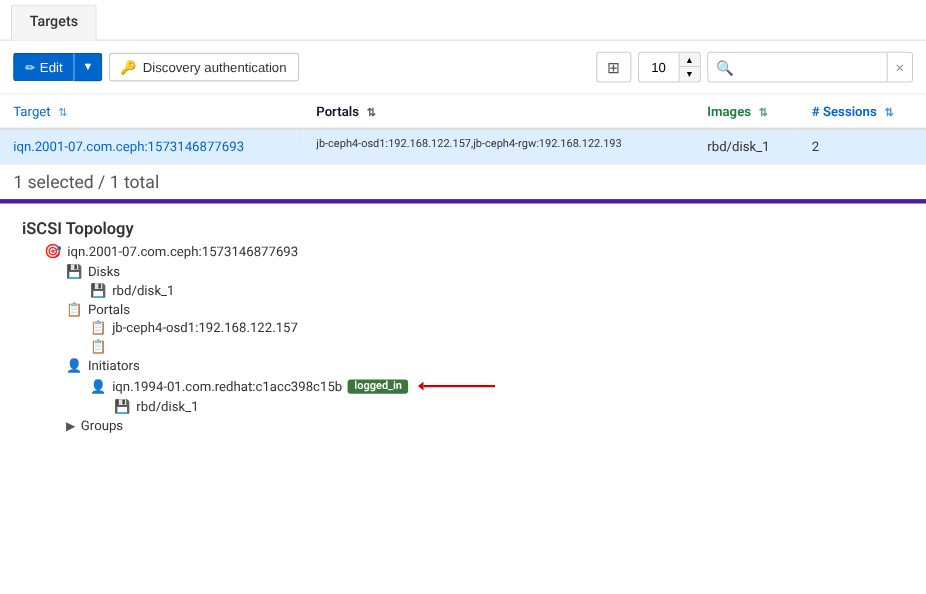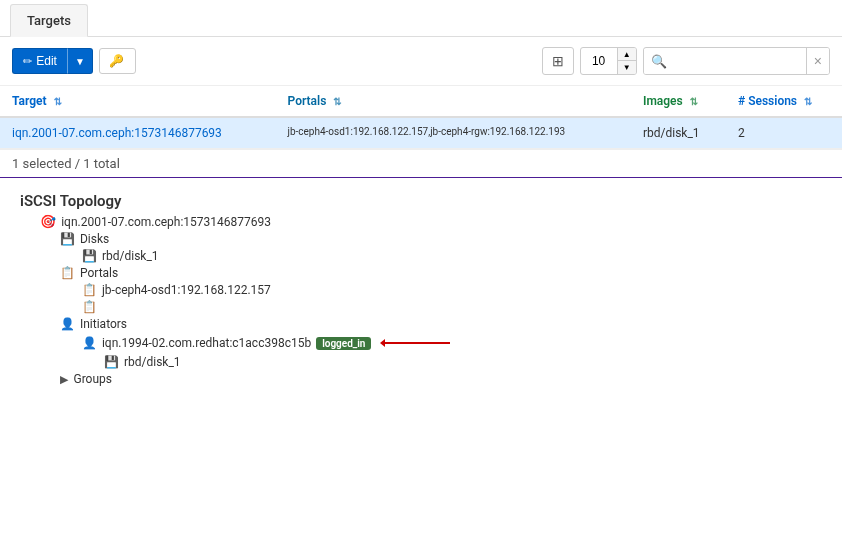--- a/index.html
+++ b/index.html
@@ -24,20 +24,21 @@
   <div style="display:flex;">
     <button style="display:flex; align-items:center; gap:4px; padding:5px 10px; border:1px solid #0055aa; border-right:none; border-radius:3px 0 0 3px; cursor:pointer; font-size:12px; background:#0066cc; color:#fff;">
       <span style="font-size:11px;">✏</span>
       <span>Edit</span>
     </button>
     <button style="padding:5px 7px; border:1px solid #0055aa; border-left:1px solid rgba(255,255,255,0.4); border-radius:0 3px 3px 0; cursor:pointer; background:#0066cc; color:#fff; font-size:10px;">▼</button>
   </div>
 
   <button style="display:flex; align-items:center; gap:5px; padding:5px 10px; border:1px solid #ccc; border-radius:3px; cursor:pointer; font-size:12px; background:#fff; color:#333;">
     <span style="font-size:12px;">🔑</span>
+    <span>Discovery authentication</span>
   </button>
 
   <div style="flex:1;"></div>
 
   <button style="padding:5px 9px; border:1px solid #ccc; border-radius:3px; cursor:pointer; background:#fff; font-size:14px; color:#555;">
     <span>⊞</span>
   </button>
 
   <div style="display:flex; align-items:center; border:1px solid #ccc; border-radius:3px; overflow:hidden;">
     <input type="text" value="10" style="width: 36px; border: none; text-align: center; font-size: 12px; padding: 4px; outline: none;">
@@ -51,25 +52,25 @@
     <button style="padding:5px 8px; background:#fff; border:none; cursor:pointer; font-size:13px; color:#555;">🔍</button>
     <input type="text" style="border: none; outline: none; font-size: 12px; width: 130px; padding: 4px;">
     <button style="padding:5px 7px; background:#fff; border:none; cursor:pointer; font-size:14px; color:#999; border-left:1px solid #ccc;">×</button>
   </div>
 </div>
 
 <div>
   <table>
     <thead>
       <tr>
-        <th style="text-align:left; padding:8px 12px; border-bottom:2px solid #ddd; color:#0066cc; font-size:12px; font-weight:700; white-space:nowrap; cursor:pointer;">
+        <th style="text-align:left; padding:8px 12px; border-bottom:2px solid #ddd; color:#0066cc; font-size:12px; font-weight:400; white-space:nowrap; cursor:pointer;">
           <span>Target</span>
           <span style="margin-left:4px; opacity:0.7; font-size:10px;">⇅</span>
         </th>
-        <th style="text-align:left; padding:8px 12px; border-bottom:2px solid #ddd; color:#0369a1; font-size:12px; font-weight:600; white-space:nowrap; cursor:pointer;">
+        <th style="text-align:left; padding:8px 12px; border-bottom:2px solid #ddd; color:#0f172a; font-size:12px; font-weight:600; white-space:nowrap; cursor:pointer;">
           <span>Portals</span>
           <span style="margin-left:4px; opacity:0.7; font-size:10px;">⇅</span>
         </th>
         <th style="text-align:left; padding:8px 12px; border-bottom:2px solid #ddd; color:#15803d; font-size:12px; font-weight:600; white-space:nowrap; cursor:pointer;">
           <span>Images</span>
           <span style="margin-left:4px; opacity:0.7; font-size:10px;">⇅</span>
         </th>
         <th style="text-align:left; padding:8px 12px; border-bottom:2px solid #ddd; color:#0066cc; font-size:12px; font-weight:600; white-space:nowrap; cursor:pointer;">
           <span># Sessions</span>
           <span style="margin-left:4px; opacity:0.7; font-size:10px;">⇅</span>
@@ -86,21 +87,21 @@
         </td>
         <td style="padding:8px 12px; font-size:12px; vertical-align:top;">
           <span>rbd/disk_1</span>
         </td>
         <td style="padding:8px 12px; font-size:12px; vertical-align:top;">
           <span>2</span>
         </td>
       </tr>
     </tbody>
   </table>
-  <div style="padding:6px 12px; font-size:13px; color:#555; border-bottom:1px solid #4c1d95; border-top:1px solid #eee;">
+  <div style="padding:6px 12px; font-size:16px; color:#555; border-bottom:4px solid #4c1d95; border-top:1px solid #eee;">
     <span>1 selected / 1 total</span>
   </div>
 </div>
 
 <div style="padding:14px 20px;">
   <div style="font-size:15px; font-weight:600; margin-bottom:4px;">iSCSI Topology</div>
 
   <div style="padding-left:4px;">
     <div style="display:flex; align-items:center; gap:5px; margin:3px 0; padding-left:16px;">
       <span style="font-size:13px;">🎯</span>
@@ -137,21 +138,21 @@
     </div>
 
     <div style="padding-left:36px;">
       <div style="display:flex; align-items:center; gap:5px; margin:3px 0;">
         <span style="font-size:12px;">👤</span>
         <span style="font-size:12px;">Initiators</span>
       </div>
       <div style="padding-left:22px;">
         <div style="display:flex; align-items:center; gap:5px; margin:3px 0; flex-wrap:nowrap;">
           <span style="font-size:12px;">👤</span>
-          <span style="font-size:12px;">iqn.1994-02.com.redhat:c1acc398c15b</span>
+          <span style="font-size:12px;">iqn.1994-01.com.redhat:c1acc398c15b</span>
           <span style="background:#3c763d; color:#fff; font-size:10px; padding:1px 6px; border-radius:3px; font-weight:600; display:inline-block; white-space:nowrap;">logged_in</span>
           <span style="display:inline-flex; align-items:center; margin-left:4px;">
             <svg width="80" height="18">
               <line x1="70" y1="9" x2="5" y2="9" stroke="#cc0000" stroke-width="2"></line>
               <polygon points="5,5 5,13 0,9" fill="#cc0000"></polygon>
             </svg>
           </span>
         </div>
         <div style="padding-left:22px;">
           <div style="display:flex; align-items:center; gap:5px; margin:3px 0;">

